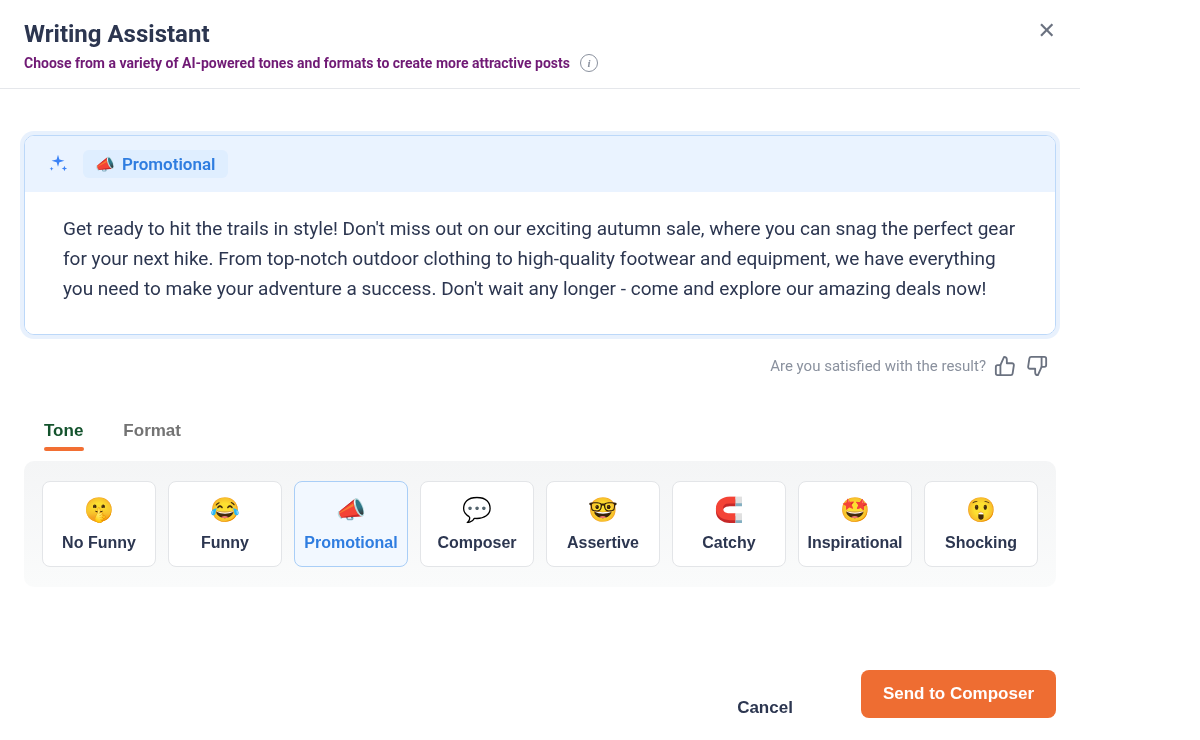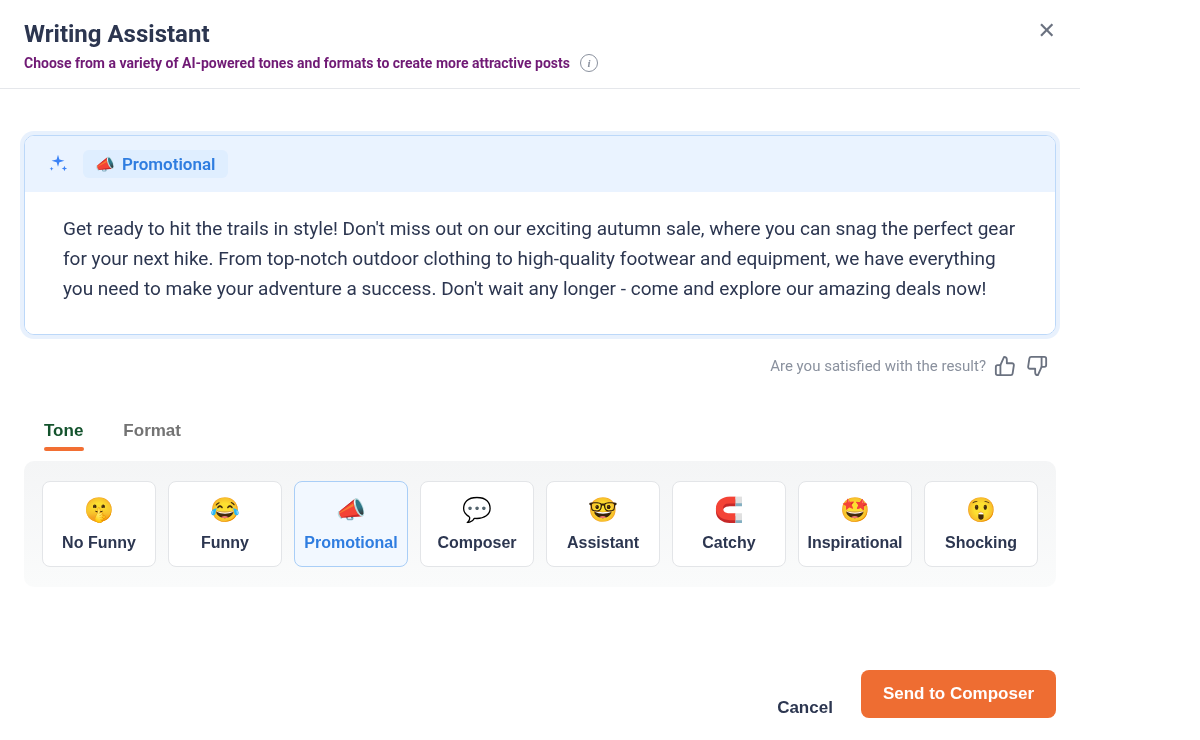--- a/index.html
+++ b/index.html
@@ -218,20 +218,21 @@
     }
     .send-btn {
       background: #ee6d32;
       color: #fff;
       border: none;
       font-size: 17px;
       font-weight: 700;
       padding: 14px 22px;
       border-radius: 8px;
       cursor: pointer;
+      margin-left: 40px;
     }
     svg { display: block; }
   </style>
 </head>
 <body>
 
 <div class="modal">
   <div class="header">
     <h1 class="title">Writing Assistant</h1>
     <div class="subtitle-row">
@@ -296,21 +297,21 @@
       <button class="tone-card selected">
         <span class="tone-emoji">📣</span>
         <span class="tone-label">Promotional</span>
       </button>
       <button class="tone-card">
         <span class="tone-emoji">💬</span>
         <span class="tone-label">Composer</span>
       </button>
       <button class="tone-card">
         <span class="tone-emoji">🤓</span>
-        <span class="tone-label">Assistant</span>
+        <span class="tone-label">Assertive</span>
       </button>
       <button class="tone-card">
         <span class="tone-emoji">🧲</span>
         <span class="tone-label">Catchy</span>
       </button>
       <button class="tone-card">
         <span class="tone-emoji">🤩</span>
         <span class="tone-label">Inspirational</span>
       </button>
       <button class="tone-card">

